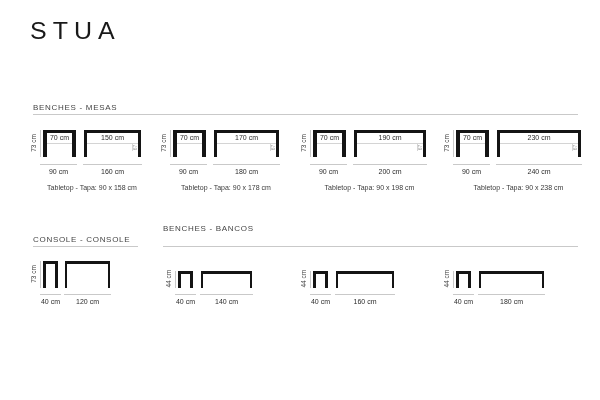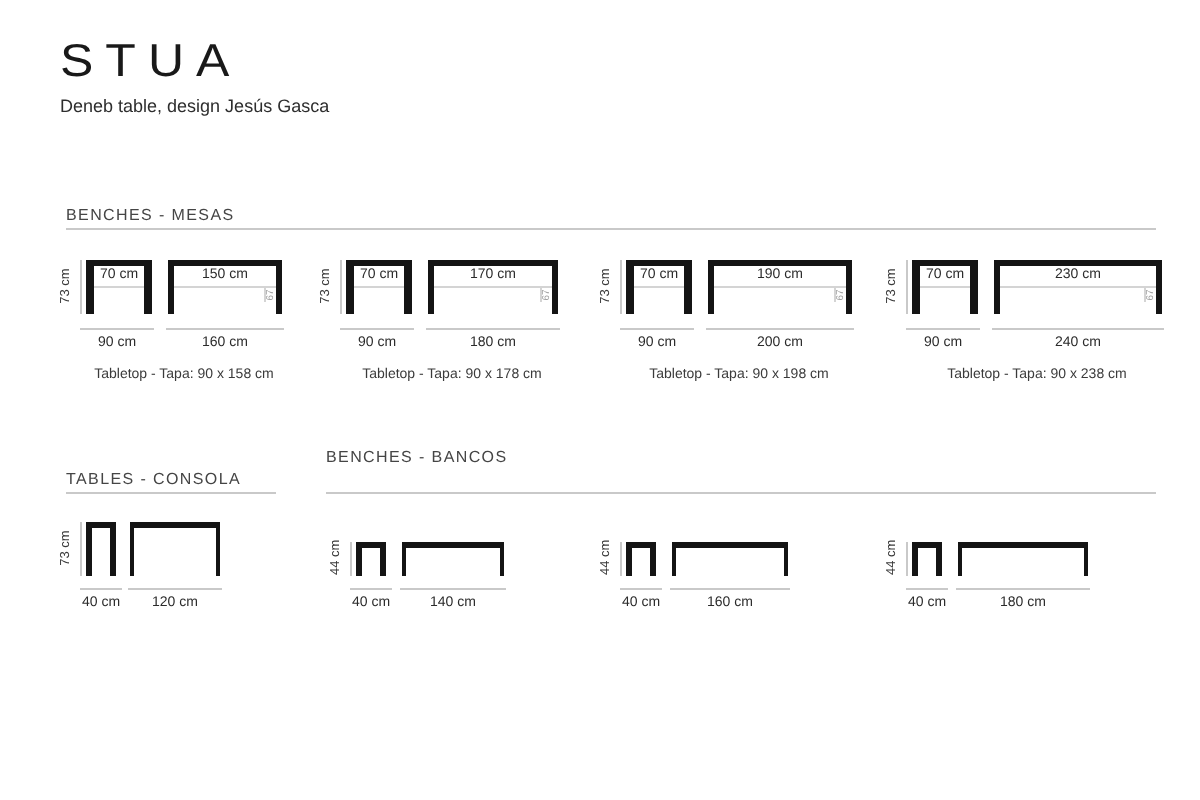--- a/index.html
+++ b/index.html
@@ -30,21 +30,20 @@
   .bline { position:absolute; height:1px; background:#c9c9c9; }
   .blabel { position:absolute; font-size:7px; color:#2b2b2b; text-align:center; white-space:nowrap; }
   .caption { position:absolute; font-size:7px; color:#3a3a3a; text-align:center; white-space:nowrap; }
 </style>
 </head>
 <body>
 
 <div class="page">
 
   <div class="logo">STUA</div>
-  <div class="subtitle">Deneb table, design Jesús Gasca</div>
 
   <div class="sec-title" style="left:33px; top:103px;">BENCHES - MESAS</div>
   <div class="rule" style="left:33px; top:114px; width:545px;"></div>
 
   <div class="grp" style="left:30px; top:128px; width:115px; height:68px;">
     <div class="vlabel" style="left:-10px; top:11px; width:27px;">73 cm</div>
     <div class="vline" style="left:10px; top:2px; height:27px;"></div>
     <div class="view" style="left:13px; top:2px; width:33px; height:24px;">
       <div class="leg" style="left:0; width:4px;"></div>
       <div class="leg" style="right:0; width:4px;"></div>
@@ -131,21 +130,21 @@
       <div class="tick" style="right:8px; top:10px; height:8px;"></div>
       <div class="mark" style="right:2px; top:12px;">67</div>
     </div>
     <div class="bline" style="left:10px; top:36px; width:37px;"></div>
     <div class="bline" style="left:53px; top:36px; width:86px;"></div>
     <div class="blabel" style="left:10px; top:40px; width:37px;">90 cm</div>
     <div class="blabel" style="left:53px; top:40px; width:86px;">240 cm</div>
     <div class="caption" style="left:13px; top:56px; width:125px;">Tabletop - Tapa: 90 x 238 cm</div>
   </div>
 
-  <div class="sec-title" style="left:33px; top:235px;">TABLES - CONSOLA</div>
+  <div class="sec-title" style="left:33px; top:235px;">CONSOLE - CONSOLE</div>
   <div class="rule" style="left:33px; top:246px; width:105px;"></div>
   <div class="sec-title" style="left:163px; top:224px;">BENCHES - BANCOS</div>
   <div class="rule" style="left:163px; top:246px; width:415px;"></div>
 
   <div class="grp" style="left:30px; top:256px; width:90px; height:52px;">
     <div class="vlabel" style="left:-10px; top:14px; width:27px;">73 cm</div>
     <div class="vline" style="left:10px; top:5px; height:27px;"></div>
     <div class="view" style="left:13px; top:5px; width:15px; height:24px;">
       <div class="leg" style="left:0; width:3px;"></div>
       <div class="leg" style="right:0; width:3px;"></div>

